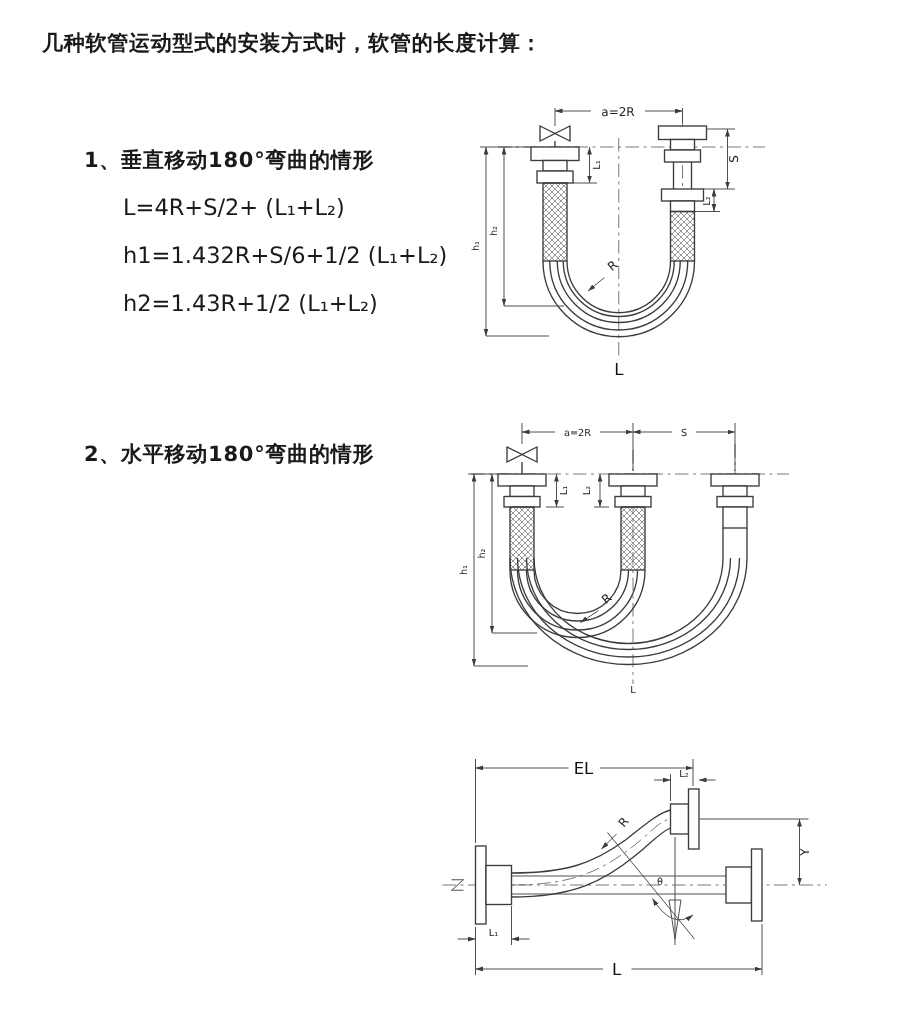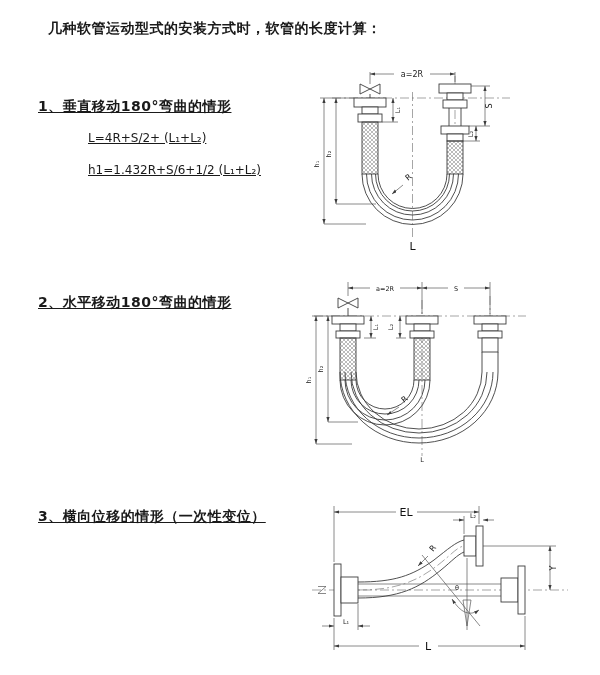--- a/index.html
+++ b/index.html
@@ -1,29 +1,29 @@
 <!DOCTYPE html>
 <html><head>
 <meta charset="utf-8">
 <style>
   html,body{margin:0;padding:0;background:#fff;}
   .page{position:relative;width:600px;height:675px;background:#ffffff;overflow:hidden;
         font-family:"DejaVu Sans","Liberation Sans",sans-serif;color:#1a1a1a;}
-  .doc-title{position:absolute;left:48px;top:20px;font-size:14px;font-weight:700;letter-spacing:.5px;}
-  .section{position:absolute;left:38px;width:270px;text-decoration:underline;}
+  .doc-title{position:absolute;left:28px;top:20px;font-size:14px;font-weight:700;letter-spacing:.5px;}
+  .section{position:absolute;left:56px;width:270px;}
   .sec-1{top:98px;}
   .sec-2{top:294px;}
   .sec-3{top:508px;}
   .sec-heading{font-size:14px;font-weight:700;margin:0 0 6px 0;letter-spacing:.5px;}
   .formula-list{list-style:none;margin:0;padding:0 0 0 26px;}
-  .formula-list li{font-size:12px;line-height:32px;white-space:nowrap;margin-left:24px;}
+  .formula-list li{font-size:15px;line-height:32px;white-space:nowrap;}
   .diagram{position:absolute;text-decoration:underline;}
   .dg-1{left:308px;top:64px;}
   .dg-2{left:300px;top:276px;}
-  .dg-3{left:304px;top:498px;}
+  .dg-3{left:287px;top:498px;}
   svg{display:block;}
   .ln{stroke:#3c3c3c;stroke-width:0.9;fill:none;}
   .thin{stroke:#4a4a4a;stroke-width:0.65;fill:none;}
   .cl{stroke:#6a6a6a;stroke-width:0.6;fill:none;stroke-dasharray:9 3 2 3;}
   .fl{fill:#ffffff;stroke:#3c3c3c;stroke-width:0.9;}
   .lab{font-family:"DejaVu Sans",sans-serif;font-size:8px;fill:#222;}
   .lab-sm{font-family:"DejaVu Sans",sans-serif;font-size:6.5px;fill:#222;}
   .lab-lg{font-family:"DejaVu Sans",sans-serif;font-size:11px;fill:#111;}
 </style>
 </head>
@@ -31,29 +31,29 @@
 
 <div class="page">
 
   <div class="doc-title">几种软管运动型式的安装方式时，软管的长度计算：</div>
 
   <div class="section sec-1">
     <div class="sec-heading">1、垂直移动180°弯曲的情形</div>
     <ul class="formula-list">
       <li>L=4R+S/2+ (L₁+L₂)</li>
       <li>h1=1.432R+S/6+1/2 (L₁+L₂)</li>
+      <li>h2=1.43R+1/2 (L₁+L₂)</li>
     </ul>
   </div>
 
   <div class="section sec-2">
     <div class="sec-heading">2、水平移动180°弯曲的情形</div>
   </div>
 
   <div class="section sec-3">
-    <div class="sec-heading">3、横向位移的情形（一次性变位）</div>
     <ul class="formula-list">
     </ul>
   </div>
 
   <div class="diagram dg-1">
   <svg width="222" height="194" viewBox="0 0 222 194">
     <defs>
       <marker id="ar1" orient="auto-start-reverse" markerUnits="userSpaceOnUse" markerWidth="6" markerHeight="4" refX="5" refY="1.6">
         <path d="M0,0 L5,1.6 L0,3.2 Z" fill="#3c3c3c"></path>
       </marker>

